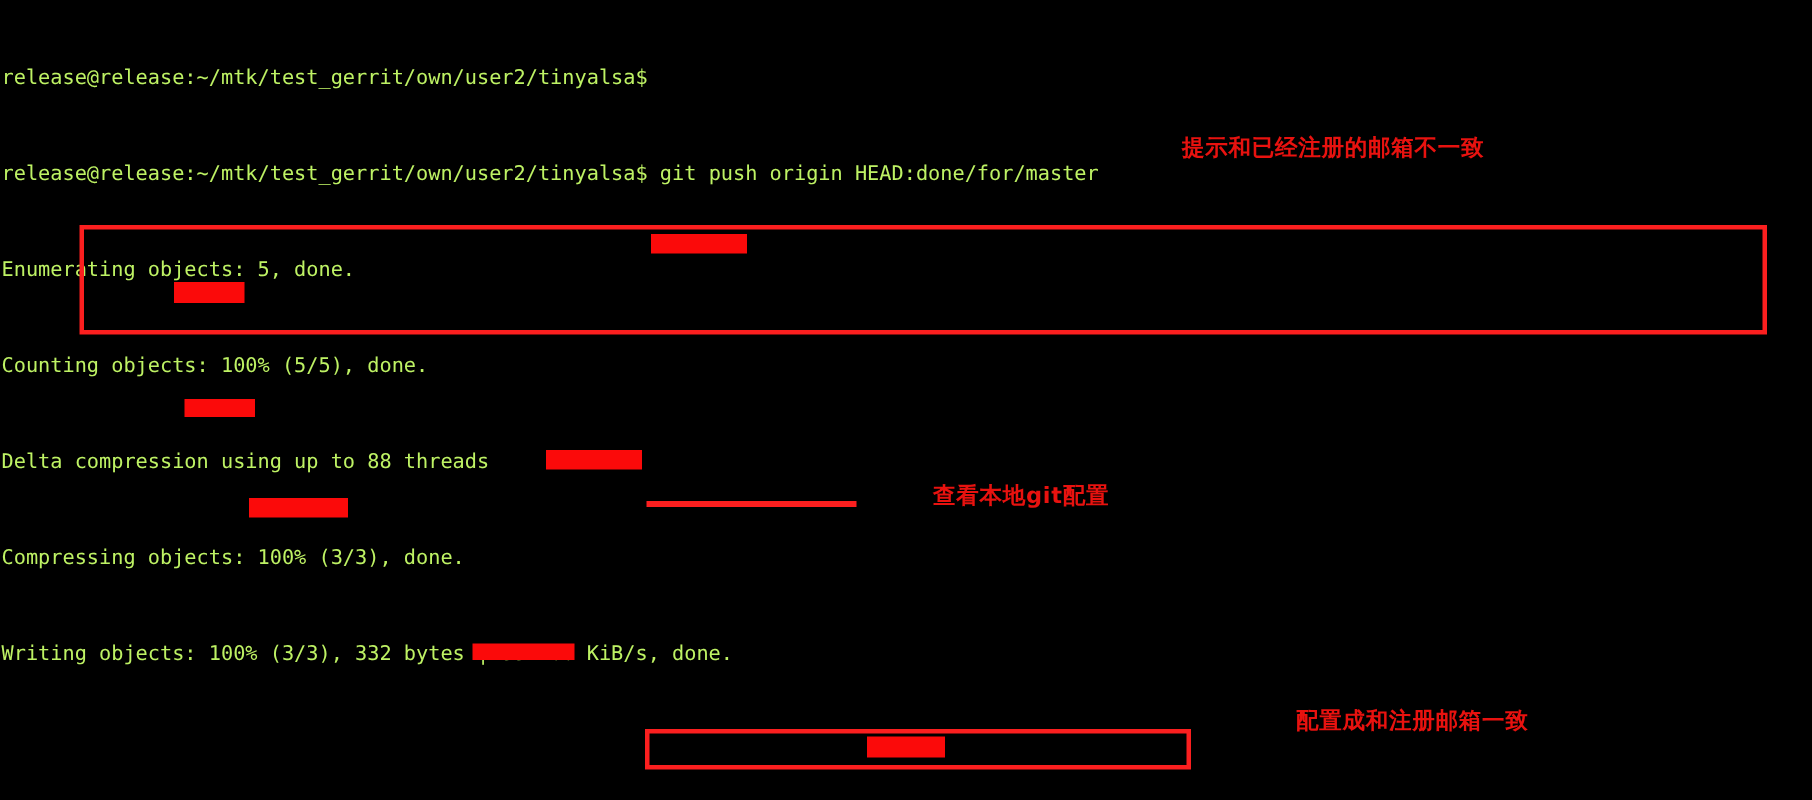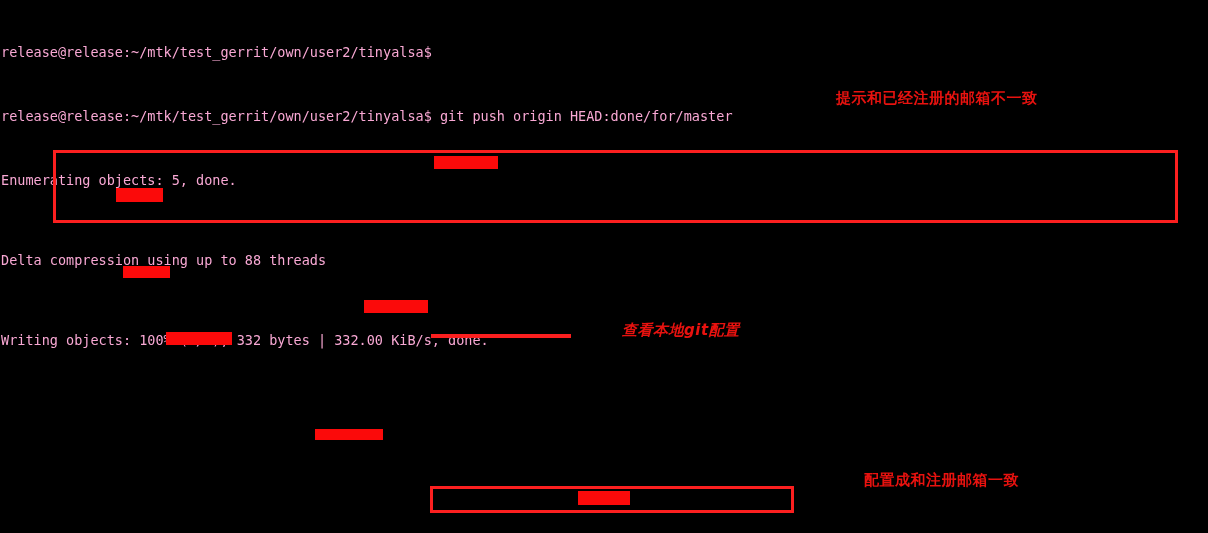--- a/index.html
+++ b/index.html
@@ -31,21 +31,21 @@
     line-height: 16.0px;
     letter-spacing: 0px;
     white-space: pre;
     color: #d0d0d0;
   }
   .line {
     height: 16px;
     white-space: pre;
     padding-left: 1px;
   }
-  .c-white   { color: #f9a8d4; }
+  .c-white   { color: #bef264; }
 
   
   .redact {
     position: absolute;
     background: #fb0a0a;
     z-index: 5;
   }
   
   .anno-box {
     position: absolute;
@@ -77,23 +77,25 @@
 <div id="terminal">
 
   <div class="screen">
 
     <div class="line"><span class="c-white">release@release:~/mtk/test_gerrit/own/user2/tinyalsa$</span></div>
 
     <div class="line"><span class="c-white">release@release:~/mtk/test_gerrit/own/user2/tinyalsa$ </span><span class="c-white">git push origin HEAD:done/for/master</span></div>
 
     <div class="line"><span class="c-white">Enumerating objects: 5, done.</span></div>
 
+    <div class="line"><span class="c-white">Counting objects: 100% (5/5), done.</span></div>
 
     <div class="line"><span class="c-white">Delta compression using up to 88 threads</span></div>
 
+    <div class="line"><span class="c-white">Compressing objects: 100% (3/3), done.</span></div>
 
     <div class="line"><span class="c-white">Writing objects: 100% (3/3), 332 bytes | 332.00 KiB/s, done.</span></div>
 
 
     
 
     
 
     
 
@@ -150,17 +152,17 @@
   <div class="redact" style="left:123px; top:266px; width:47px; height:12px;"></div>
   <div class="redact" style="left:364px; top:300px; width:64px; height:13px;"></div>
   <div class="redact" style="left:166px; top:332px; width:66px; height:13px;"></div>
   <div class="redact" style="left:315px; top:429px; width:68px; height:11px;"></div>
   <div class="redact" style="left:578px; top:491px; width:52px; height:14px;"></div>
 
   <div class="anno-box" style="left:53px; top:150px; width:1125px; height:73px;"></div>
   <div class="anno-underline" style="left:431px; top:334px; width:140px;"></div>
   <div class="anno-box" style="left:430px; top:486px; width:364px; height:27px;"></div>
 
-  <div class="anno-text" style="left:836px; top:89px;">提示和已经注册的邮箱不一致</div>
-  <div class="anno-text" style="left:622px; top:321px;font-style:italic;">查看本地git配置</div>
+  <div class="anno-text" style="left:788px; top:89px;">提示和已经注册的邮箱不一致</div>
+  <div class="anno-text" style="left:622px; top:321px;">查看本地git配置</div>
   <div class="anno-text" style="left:864px; top:471px;">配置成和注册邮箱一致</div>
 
 </div>
 
 </body></html>

